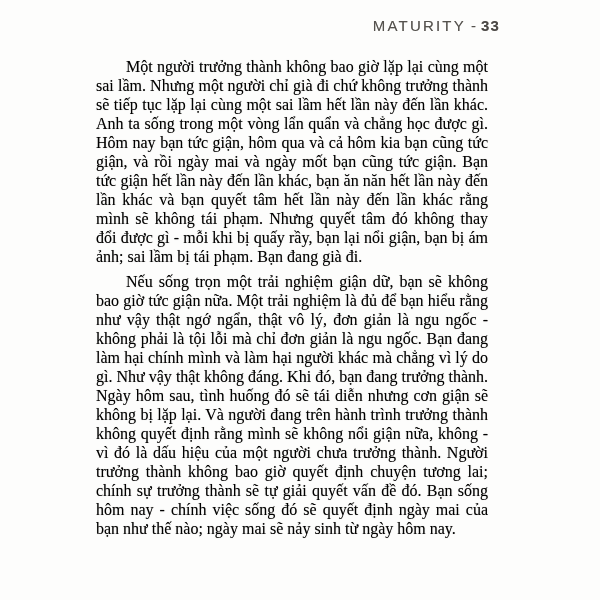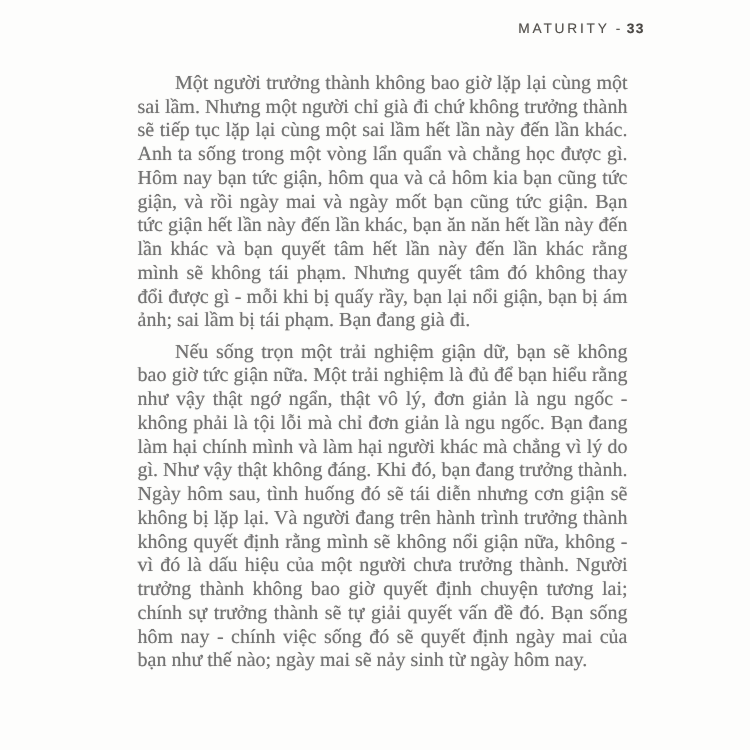--- a/index.html
+++ b/index.html
@@ -14,46 +14,46 @@
   }
   .page {
     position: relative;
     width: 600px;
     height: 600px;
     background: #fdfdfc;
   }
   .page-header {
     position: absolute;
     top: 17px;
-    right: 84px;
+    right: 100px;
     font-family: "Liberation Sans", sans-serif;
-    font-size: 11px;
+    font-size: 15px;
     color: #55524e;
     letter-spacing: 2.2px;
     text-shadow: 0 0 0.6px rgba(85, 82, 78, 0.45);
     white-space: nowrap;
   }
   .page-header .sep {
     margin: 0 5px;
     letter-spacing: 0;
   }
   .page-header .pagenum {
     font-weight: bold;
     letter-spacing: 1.2px;
     color: #4c4946;
   }
   .page-body {
     position: absolute;
-    left: 110px;
+    left: 96px;
     top: 57px;
     width: 392px;
     font-family: "Liberation Serif", "DejaVu Serif", serif;
     font-size: 16px;
     line-height: 19px;
-    color: #737373;
+    color: #000000;
     text-align: justify;
     text-shadow: 0 0 0.7px rgba(80, 75, 70, 0.5);
   }
   .page-body p {
     margin: 0 0 6px 0;
     text-indent: 30px;
   }
   .italic-word {
   }
 </style>

